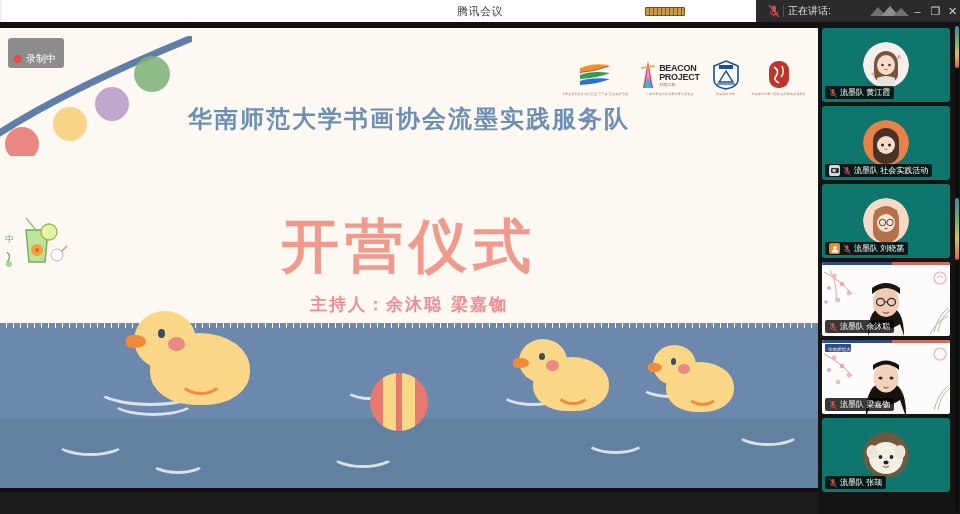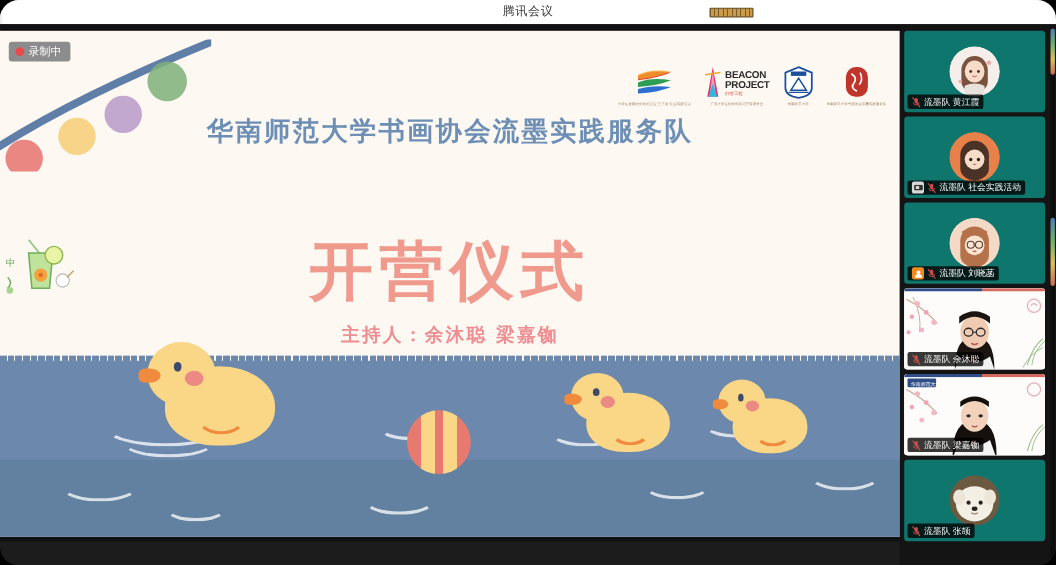--- a/index.html
+++ b/index.html
@@ -1,17 +1,17 @@
 <!DOCTYPE html>
 <html><head>
 <meta charset="utf-8">
 <style>
   html,body{margin:0;padding:0;background:#000;}
   body{width:960px;height:514px;overflow:hidden;font-family:"Liberation Sans","DejaVu Sans",sans-serif;}
-  #app{position:relative;width:960px;height:514px;background:#1c1c1c;overflow:hidden;border-radius:17px;}
+  #app{position:relative;width:960px;height:514px;background:#1c1c1c;overflow:hidden;}
 
   
   .titlebar{position:absolute;left:0;top:0;width:960px;height:22px;background:#ffffff;}
   .titlebar-left{position:absolute;left:0;top:0;width:2px;height:22px;background:#f0f0f0;}
   .tb-title{position:absolute;left:0;top:0;width:960px;height:22px;line-height:22px;text-align:center;
             font-size:11px;color:#3a3a3a;letter-spacing:.5px;}
   .tb-signal{position:absolute;left:645px;top:7px;width:38px;height:7px;background:#8a6a33;
              border:1px solid #6d5227;border-radius:1px;
              background-image:repeating-linear-gradient(90deg,#c99a4a 0 3px,#7a5c2c 3px 4px);}
   .tb-right{position:absolute;left:756px;top:0;width:204px;height:22px;background:#2b2b2b;}
@@ -67,21 +67,21 @@
      font-size:17px;font-weight:bold;color:#ef8e92;letter-spacing:2px;
      font-family:"DejaVu Sans","Liberation Sans",sans-serif;}
 
   
   .logos{position:absolute;right:12px;top:18px;height:50px;display:flex;align-items:flex-end;gap:12px;}
   .logo-item{display:flex;flex-direction:column;align-items:center;}
   .logo-cap{font-size:3px;color:#9a7c5a;margin-top:2px;letter-spacing:.2px;white-space:nowrap;}
   .beacon-txt{font-size:9px;font-weight:bold;color:#2b2b2b;line-height:9px;letter-spacing:-.3px;}
 
   
-  .rec{position:absolute;left:8px;top:16px;height:18px;padding:0 8px 0 6px;background:#8c8c8c;
+  .rec{position:absolute;left:8px;top:16px;height:18px;padding:12px 8px 0 6px;background:#8c8c8c;
        border-radius:3px;display:flex;align-items:center;gap:4px;}
   .rec-dot{width:8px;height:8px;border-radius:50%;background:#e84a4a;}
   .rec-label{font-size:10px;color:#ffffff;}
 
   
   .panel{position:absolute;left:818px;top:22px;width:142px;height:492px;background:#141414;}
   .tile{position:absolute;left:4px;width:128px;height:74px;background:#0f766e;border-radius:3px;overflow:hidden;}
   .tile.video{background:#ffffff;}
   .avatar{position:absolute;left:50%;top:50%;transform:translate(-50%,-50%);width:46px;height:46px;
           border-radius:50%;overflow:hidden;}
@@ -105,20 +105,40 @@
 </head>
 <body>
 
 <div id="app">
 
   <div class="titlebar">
     <div class="titlebar-left"></div>
     <div class="tb-title">腾讯会议</div>
     <div class="tb-signal"></div>
 
+    <div class="tb-right">
+      <svg class="tb-mic" viewBox="0 0 12 14">
+        <rect x="4" y="1.5" width="4" height="7" rx="2" fill="#d24b4b"></rect>
+        <path d="M2.5 7.2a3.5 3.5 0 0 0 7 0" stroke="#d24b4b" stroke-width="1.1" fill="none"></path>
+        <line x1="6" y1="10.6" x2="6" y2="12.5" stroke="#d24b4b" stroke-width="1.1"></line>
+        <line x1="1.2" y1="1" x2="10.8" y2="13" stroke="#d24b4b" stroke-width="1.3"></line>
+      </svg>
+      <div class="tb-div"></div>
+      <div class="tb-speaking">正在讲话:</div>
+      <svg class="tb-logo" viewBox="0 0 44 14">
+        <path d="M2 12 L10 3 L18 12 Z" fill="#6f6f6f"></path>
+        <path d="M13 12 L22 2 L31 12 Z" fill="#8c8c8c"></path>
+        <path d="M25 12 L33 4 L41 12 Z" fill="#6f6f6f"></path>
+      </svg>
+      <div class="winbtns">
+        <div class="winbtn wb-min">–</div>
+        <div class="winbtn wb-max">❐</div>
+        <div class="winbtn wb-close">✕</div>
+      </div>
+    </div>
   </div>
 
   <div class="stage">
 
     <div class="slide">
 
       <svg class="bunting" viewBox="0 0 200 120">
         <path d="M-5 105 Q70 55 200 2" stroke="#5f7fa8" stroke-width="7" fill="none" stroke-linecap="round"></path>
         <circle cx="30" cy="108" r="17" fill="#e8736f" opacity=".85"></circle>
         <circle cx="78" cy="88" r="17" fill="#f6cf7b" opacity=".9"></circle>

